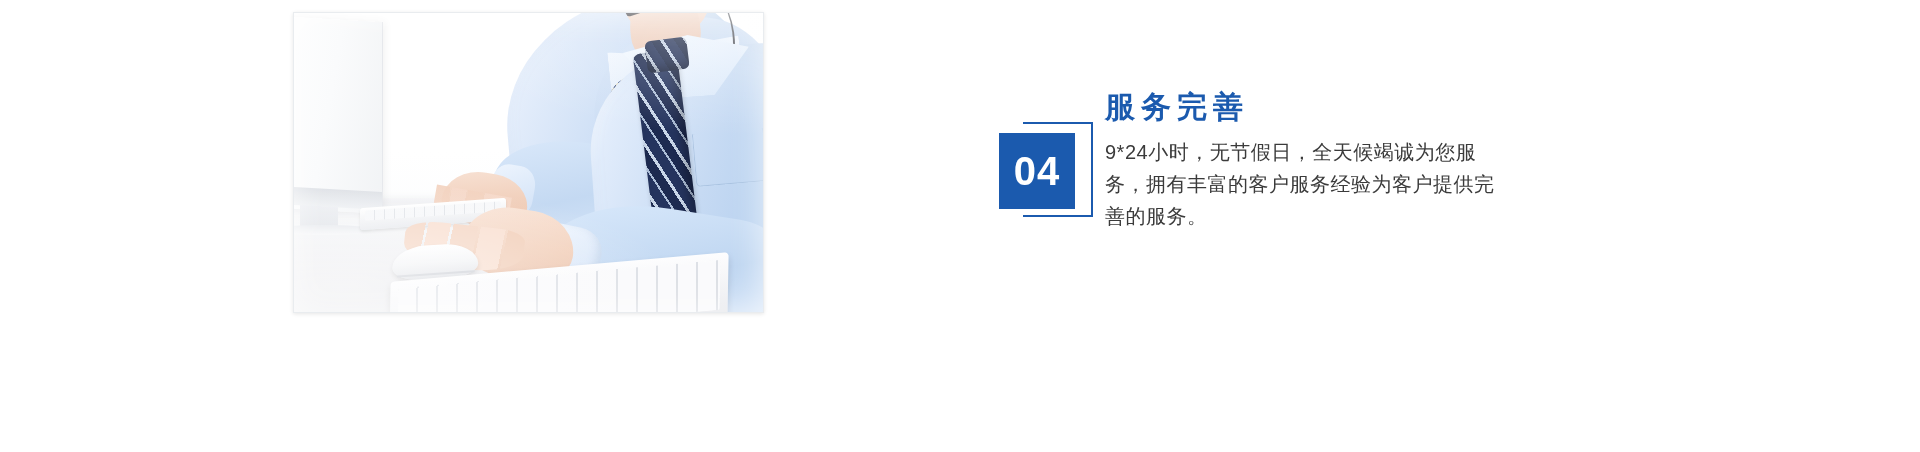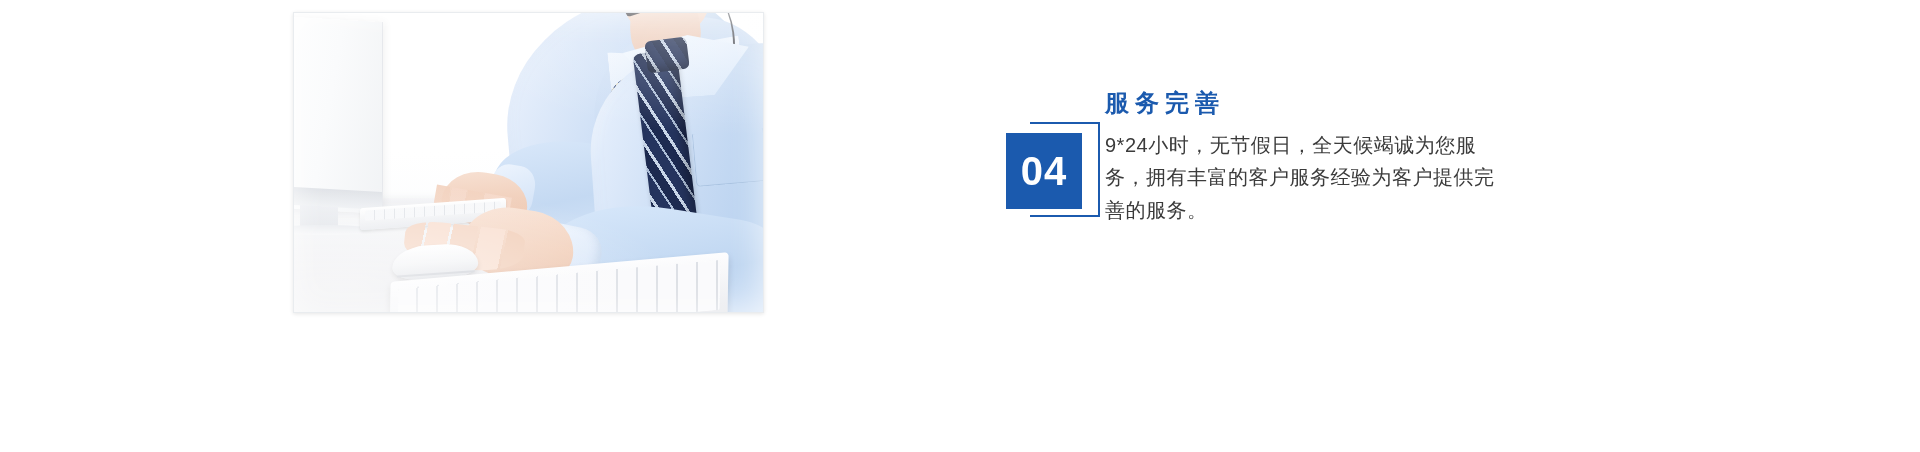--- a/index.html
+++ b/index.html
@@ -272,21 +272,21 @@
       radial-gradient(90% 50% at 96% 6%, rgba(255,255,255,.35), rgba(255,255,255,0) 70%);
   }
   .vig{
     position:absolute;inset:0;pointer-events:none;
     box-shadow:inset 0 0 34px rgba(255,255,255,.75);
   }
 
   
   .content{position:absolute;left:995px;top:90px;width:560px;height:200px;}
 
-  .badge-wrap{position:absolute;left:11px;top:32px;width:96px;height:96px;}
+  .badge-wrap{position:absolute;left:4px;top:32px;width:96px;height:96px;}
   .badge-outline{
     position:absolute;left:58px;top:0px;width:36px;height:95px;
     border:2px solid #1b5aae;
     border-left:none;
     box-sizing:border-box;
   }
   .badge-outline-top{
     position:absolute;left:24px;top:0px;width:36px;height:2px;background:#1b5aae;
   }
   .badge-outline-bot{
@@ -300,21 +300,21 @@
     position:absolute;inset:0;
     display:flex;align-items:center;justify-content:center;
     color:#ffffff;font-size:40px;font-weight:700;
     letter-spacing:1px;line-height:1;
     font-family:"Liberation Sans","DejaVu Sans",sans-serif;
   }
 
   .texts{position:absolute;left:110px;top:0px;width:430px;}
   .title{
     color:#1b5aae;
-    font-size:24px;font-weight:700;
+    font-size:30px;font-weight:700;
     letter-spacing:6px;
     line-height:1.12;
     margin:0 0 12px 0;
     white-space:nowrap;
     font-family:"Liberation Sans","DejaVu Sans",sans-serif;
   }
   .desc{
     color:#3b3b3b;
     font-size:20px;
     line-height:1.62;

